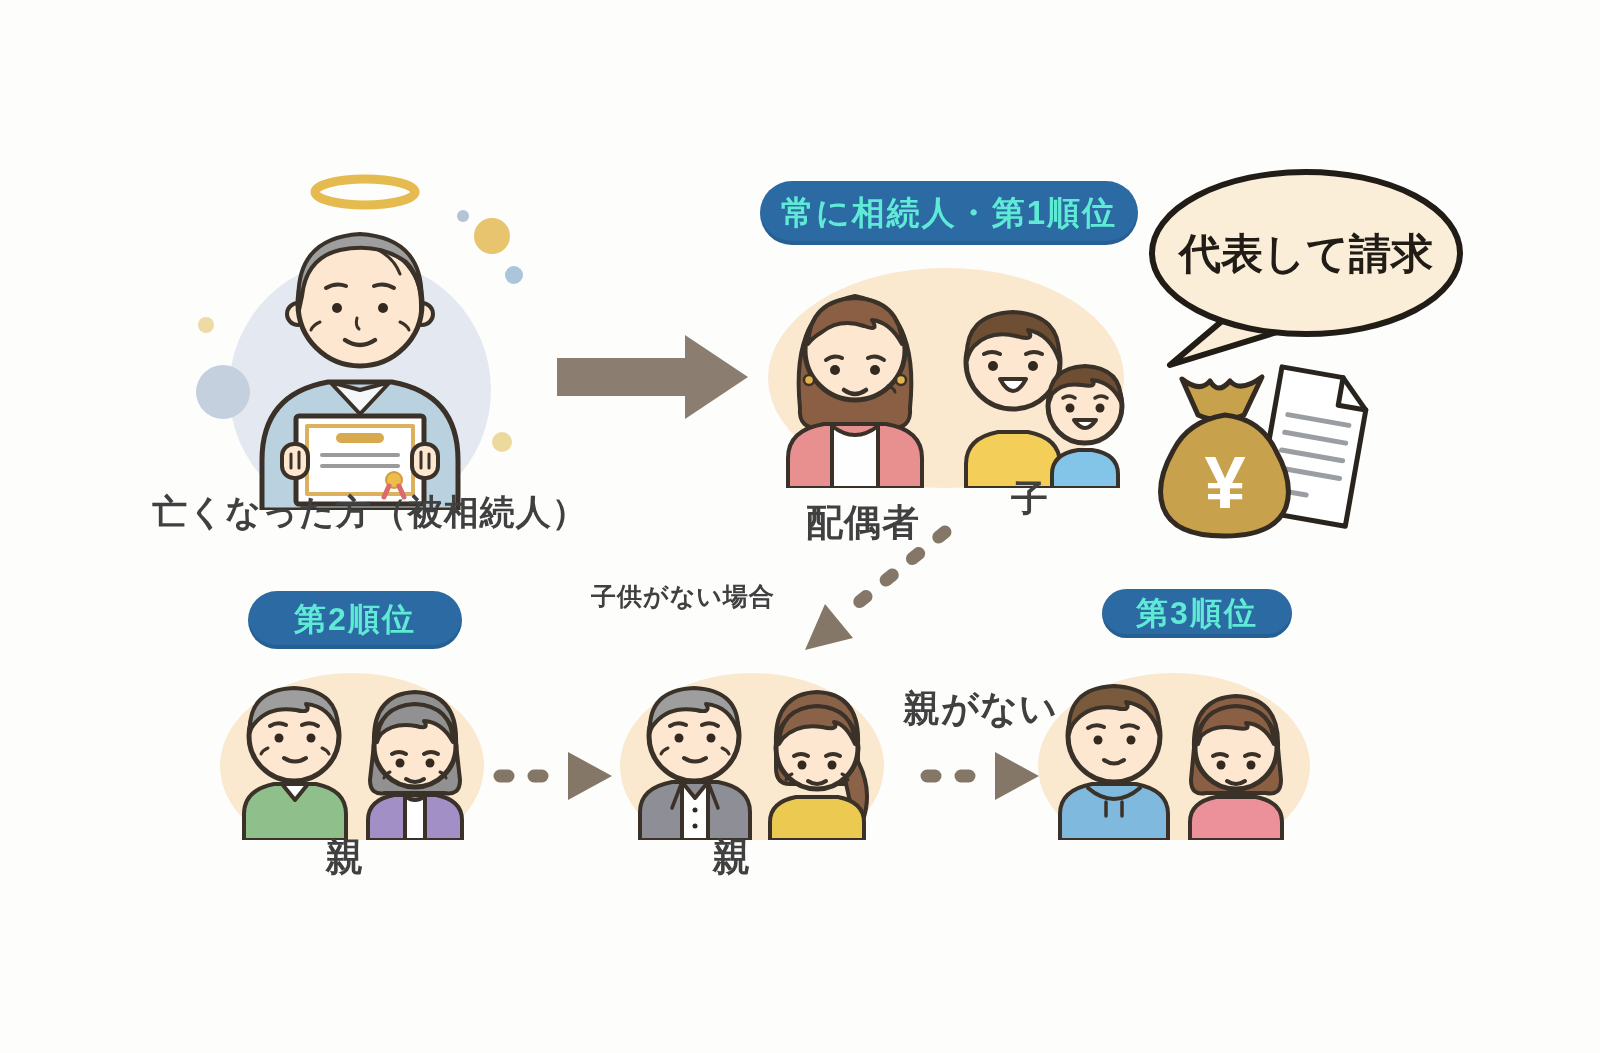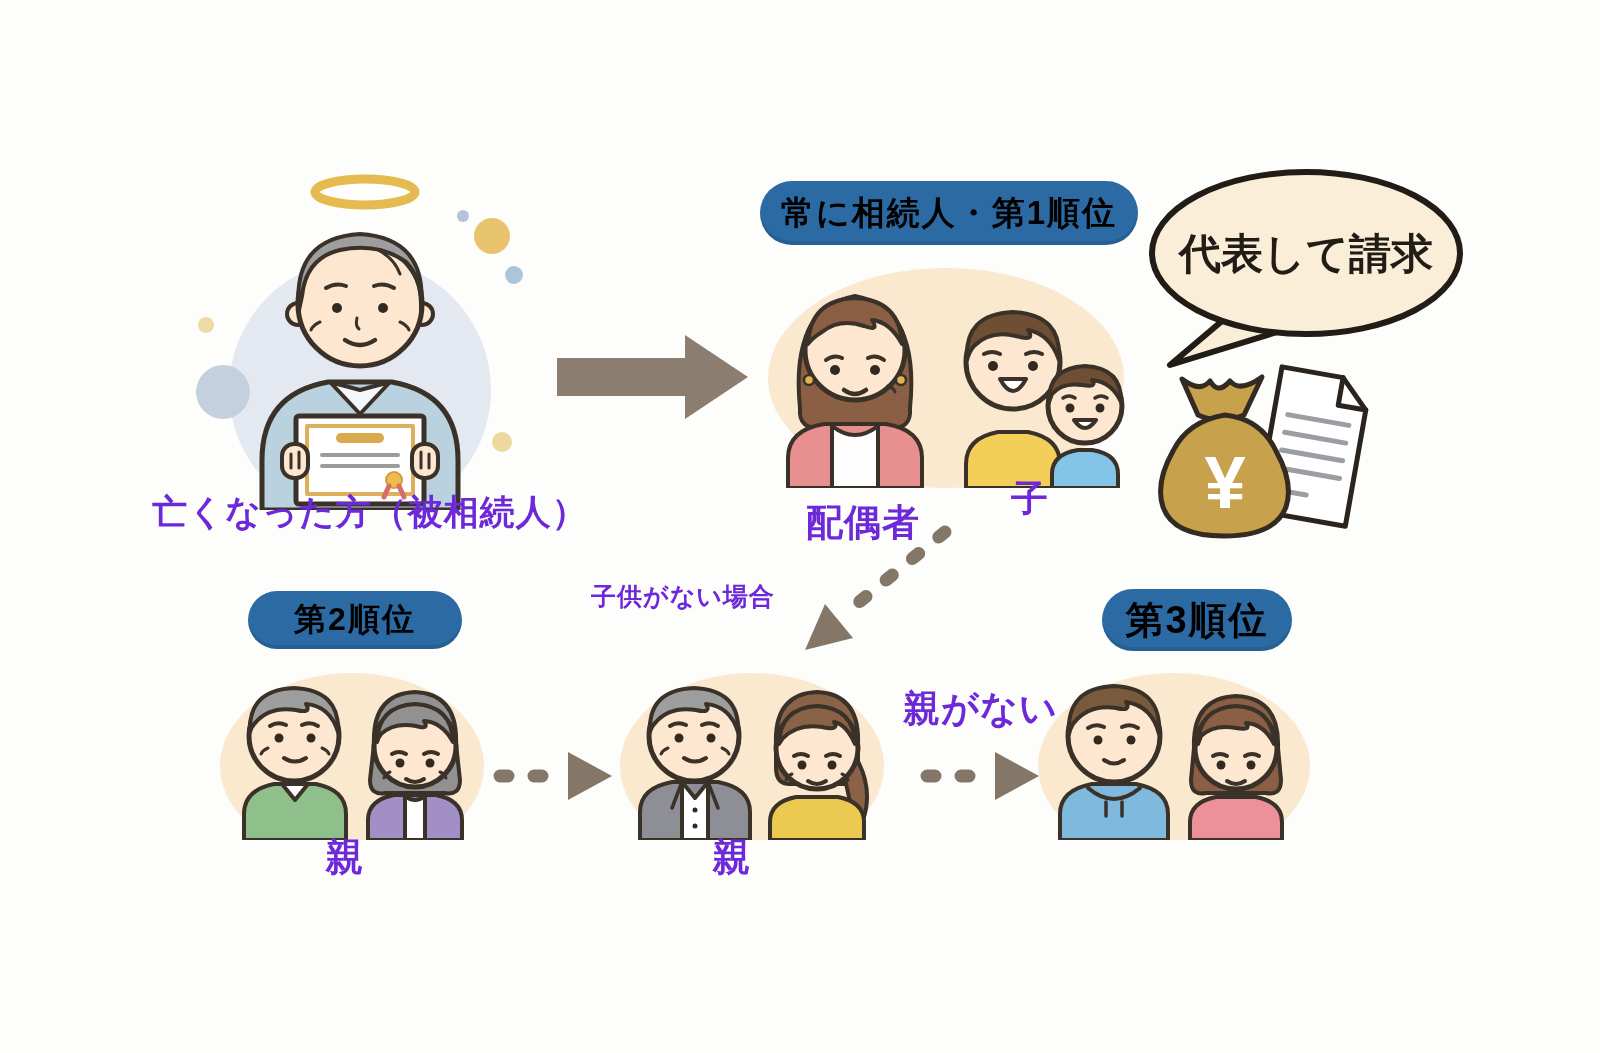--- a/index.html
+++ b/index.html
@@ -7,29 +7,29 @@
   body {
     background:#fdfdfc;
     font-family:"Liberation Sans","DejaVu Sans",sans-serif;
     overflow:hidden;
   }
   .canvas { position:relative; width:1600px; height:1053px; background:#fdfdfc; }
   .abs { position:absolute; }
   .label {
     position:absolute;
     font-weight:800;
-    color:#6d28d9;
+    color:#404040;
     text-align:center;
     letter-spacing:1px;
     line-height:1.15;
   }
   .badge {
     position:absolute;
     background:#2b6aa3;
-    color:#000000;
+    color:#5eead4;
     font-weight:800;
     display:flex;
     align-items:center;
     justify-content:center;
     border-radius:34px;
     letter-spacing:2px;
     box-shadow: inset 0 -4px 0 rgba(0,0,0,0.10);
   }
   svg { display:block; overflow:hidden; }
 </style>
@@ -234,21 +234,21 @@
 
   <div class="label" style="left:682px;top:836px;width:100px;font-size:38px">親</div>
 
   <div class="label" style="left:898px;top:688px;width:165px;font-size:37px">親がない</div>
 
   <svg class="abs" style="left:915px;top:744px" width="130" height="64" viewBox="0 0 130 64">
     <line x1="12" y1="32" x2="74" y2="32" stroke="#857768" stroke-width="13" stroke-linecap="round" stroke-dasharray="8 26"></line>
     <polygon points="80,8 80,56 124,32" fill="#857768"></polygon>
   </svg>
 
-  <div class="badge" style="left:1102px;top:589px;width:190px;height:62px;font-size:38px">第3順位</div>
+  <div class="badge" style="left:1102px;top:589px;width:190px;height:49px;font-size:32px">第3順位</div>
 
   <svg class="abs" style="left:1028px;top:648px" width="292" height="192" viewBox="0 0 292 192" stroke-linecap="round" stroke-linejoin="round">
     <ellipse cx="146" cy="118" rx="136" ry="93" fill="#fae8cf"></ellipse>
     <g>
       <path d="M32,192 V166 Q32,142 64,136 H108 Q140,142 140,166 V192 Z" fill="#7fbade" stroke="#3a3128" stroke-width="4"></path>
       <path d="M60,140 Q86,162 112,140" fill="none" stroke="#3a3128" stroke-width="4"></path>
       <path d="M78,154 v14 M94,154 v14" stroke="#3a3128" stroke-width="3.5" fill="none"></path>
       <circle cx="86" cy="88" r="46" fill="#fde7d0" stroke="#3a3128" stroke-width="5"></circle>
       <path d="M41,86 Q38,40 86,38 Q134,40 131,86 Q124,58 98,54 Q104,64 88,60 Q60,56 45,76 Q42,81 41,86 Z" fill="#7a5a3d" stroke="#3a3128" stroke-width="4"></path>
       <path d="M60,80 q8,-5 16,-1" stroke="#3a3128" stroke-width="4" fill="none"></path>

